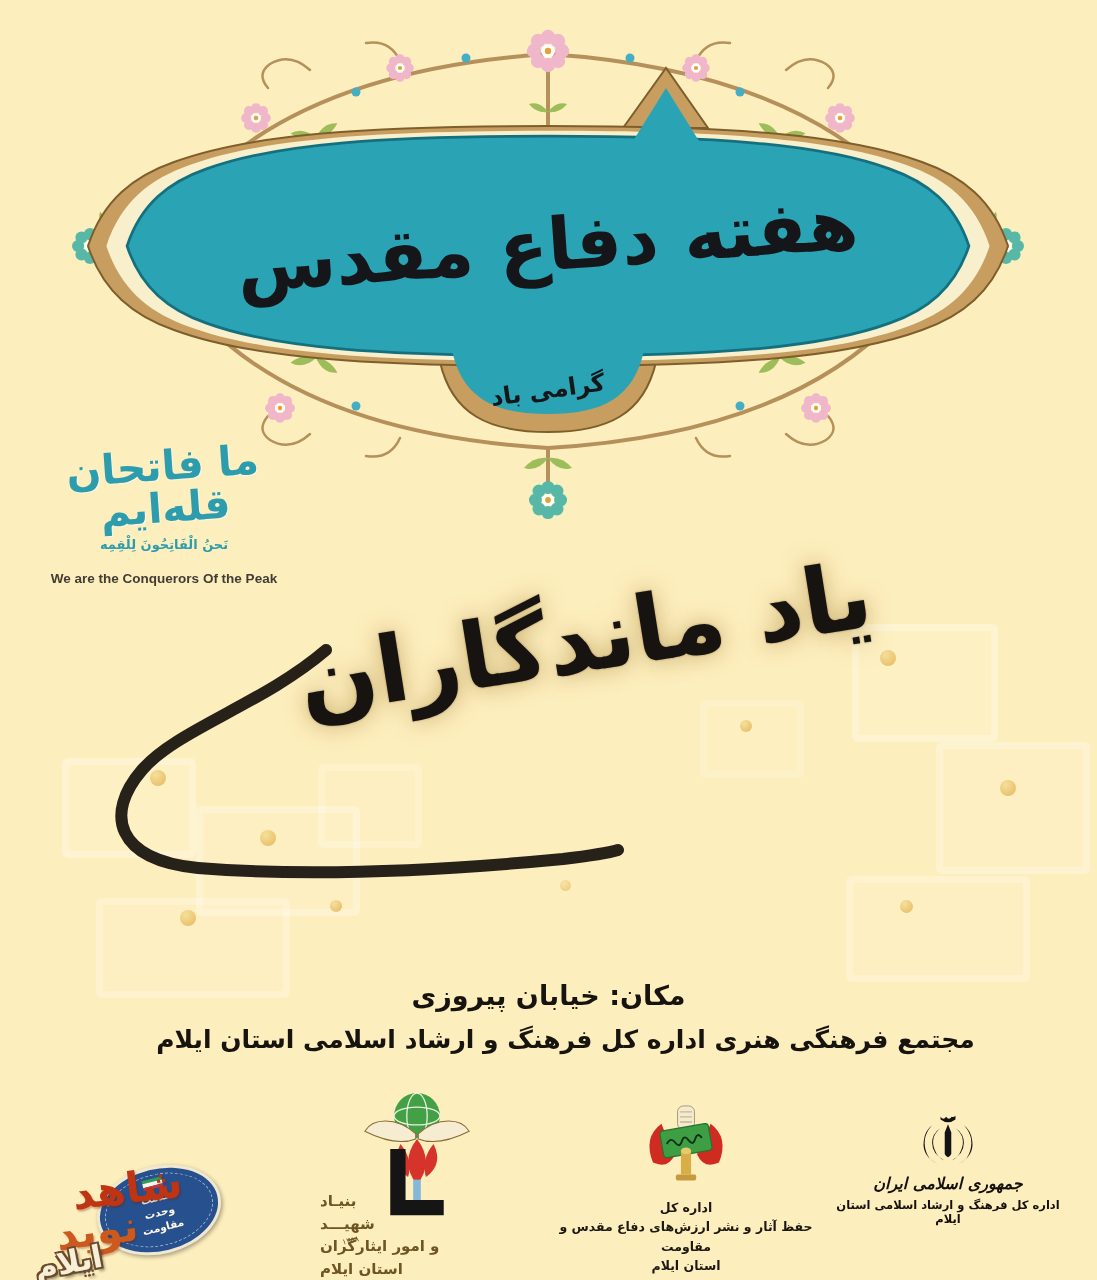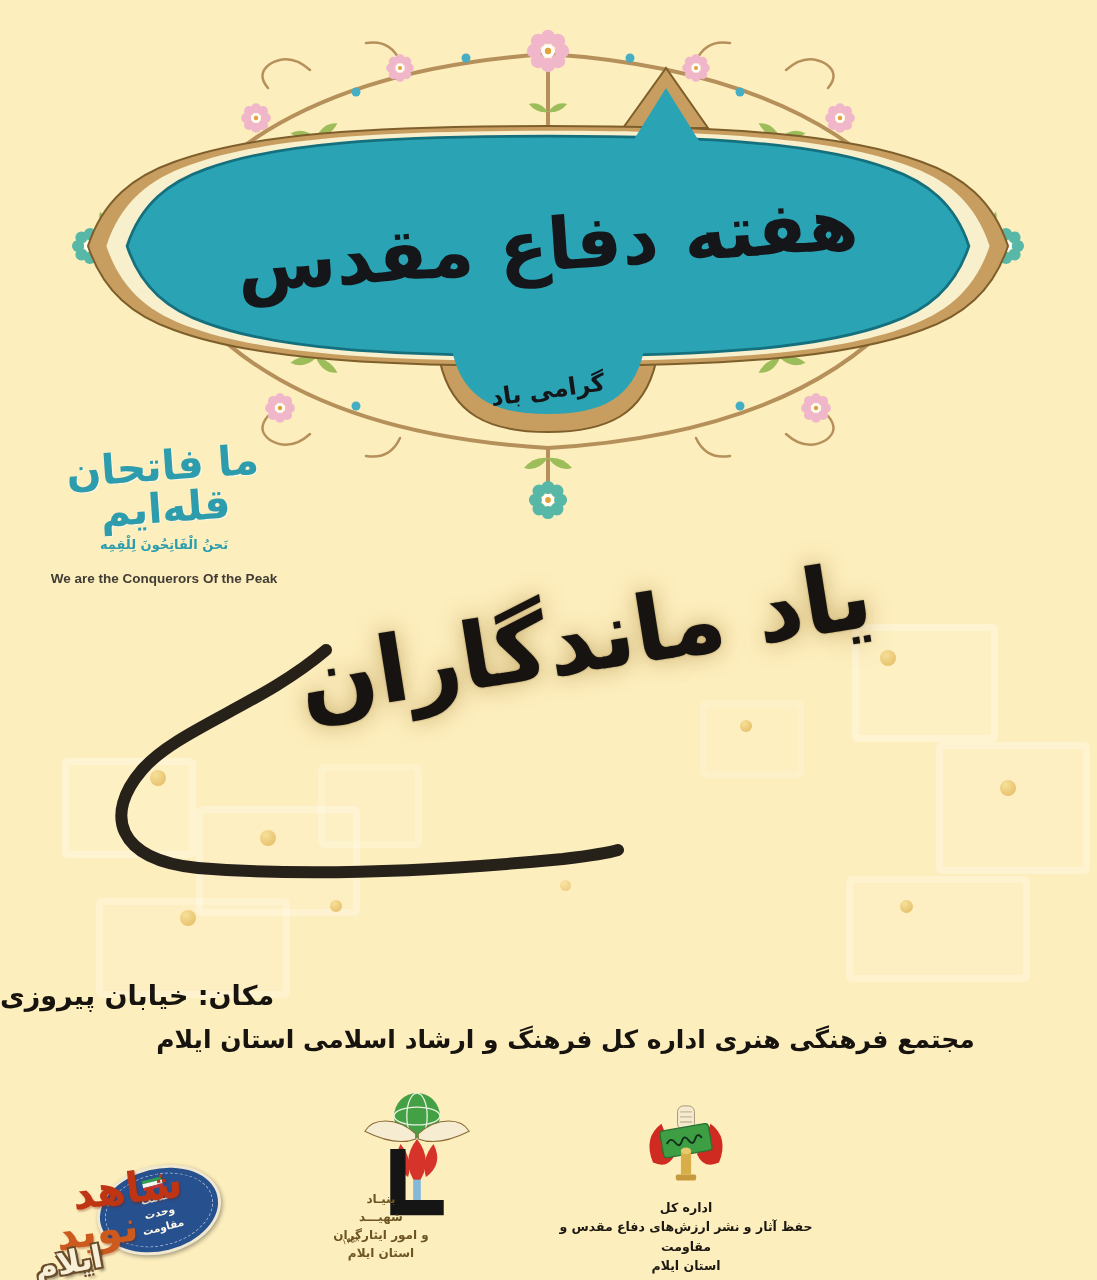--- a/index.html
+++ b/index.html
@@ -31,21 +31,21 @@
   
   .main-title{position:absolute;left:240px;top:586px;width:690px;text-align:center;
     transform:rotate(-9deg);font-size:92px;font-weight:bold;color:#161310;
     text-shadow:0 0 22px rgba(150,110,30,.5),0 0 2px rgba(60,40,0,.45);}
   .swash-svg{position:absolute;left:58px;top:612px;width:720px;height:290px;}
 
   
   .date-line{position:absolute;left:0;top:892px;width:100%;text-align:center;
     font-size:43px;font-weight:bold;color:#200d07;
     text-shadow:0 0 5px #ff3000,0 0 13px #e03515,0 9px 14px rgba(195,25,5,.75),0 0 26px rgba(220,40,10,.55);}
-  .loc-line1{position:absolute;left:0;top:980px;width:100%;text-align:left;
+  .loc-line1{position:absolute;left:0;top:980px;width:100%;text-align:center;
     font-size:27px;font-weight:bold;color:#17130f;}
   .loc-line2{position:absolute;left:0;top:1025px;width:100%;text-align:center;
     font-size:25px;font-weight:bold;color:#17130f;margin-left:17px;}
 
   
   .navid{position:absolute;left:0;top:1140px;width:290px;height:140px;}
   .navid-badge{position:absolute;left:96px;top:26px;width:120px;height:82px;border-radius:50%;
     background:#27508e;border:3px solid #f0e8d0;transform:rotate(-14deg);
     box-shadow:1px 2px 4px rgba(0,0,0,.35);z-index:1;}
   .navid-badge::after{content:"";position:absolute;inset:5px;border:1px dashed rgba(255,255,255,.55);
@@ -59,22 +59,22 @@
     color:#bf3413;transform:rotate(-7deg);z-index:2;text-shadow:1px 2px 2px rgba(120,30,0,.35);}
   .navid-word-bottom{position:absolute;left:56px;top:66px;font-size:42px;font-weight:bold;
     color:#cc5a1e;transform:rotate(-7deg);z-index:2;text-shadow:1px 2px 2px rgba(120,30,0,.3);}
   .navid-city{position:absolute;left:34px;top:104px;font-size:31px;font-weight:bold;
     color:#f8efd8;transform:rotate(-11deg);z-index:3;
     text-shadow:-2px -2px 0 #6b4c2a,2px -2px 0 #6b4c2a,-2px 2px 0 #6b4c2a,2px 2px 0 #6b4c2a,3px 4px 3px rgba(0,0,0,.4);}
 
   
   .bonyad{position:absolute;left:328px;top:1088px;width:175px;height:190px;}
   .bonyad-emblem{position:absolute;left:30px;top:0;}
-  .bonyad-text{position:absolute;left:-8px;top:102px;width:122px;text-align:center;
-    font-size:12px;font-weight:bold;color:#6e5524;line-height:1.5;}
+  .bonyad-text{position:absolute;left:-8px;top:102px;width:122px;text-align:left;
+    font-size:15px;font-weight:bold;color:#6e5524;line-height:1.5;}
   .bonyad-year{position:absolute;left:14px;top:148px;font-size:8px;color:#6e5524;
     transform:rotate(-12deg);}
 
   
   .hefz{position:absolute;left:555px;top:1098px;width:262px;text-align:center;}
   .hefz-text{margin-top:4px;font-size:12.5px;font-weight:bold;color:#1c1812;line-height:1.55;}
 
   
   .ershad{position:absolute;left:822px;top:1112px;width:252px;text-align:center;}
   .ershad-line1{margin-top:4px;font-size:16px;font-weight:600;font-style:italic;color:#14110d;}
@@ -305,14 +305,28 @@
       <ellipse cx="65" cy="58" rx="6" ry="4" fill="#e8c96e"></ellipse>
       <rect x="53" y="86" width="24" height="7" rx="2" fill="#c79a3f"></rect>
     </svg>
     <div class="hefz-text rtl">
       <div>اداره کل</div>
       <div>حفظ آثار و نشر ارزش‌های دفاع مقدس و مقاومت</div>
       <div>استان ایلام</div>
     </div>
   </div>
 
+  <div class="ershad">
+    <svg width="56" height="58" viewBox="0 0 60 60" style="display:block;margin:0 auto;">
+      <g fill="#131313">
+        <path d="M30,12 L33.5,21 L33.5,44 Q30,51 26.5,44 L26.5,21 Z"></path>
+        <path d="M22,16 Q10,26 16,40 Q19,48 26,51 Q13,44 13,32 Q13,22 22,16 Z"></path>
+        <path d="M38,16 Q50,26 44,40 Q41,48 34,51 Q47,44 47,32 Q47,22 38,16 Z"></path>
+        <path d="M13,13 Q0,27 8,45 Q11,51 18,54 Q2,46 4,30 Q5,19 13,13 Z"></path>
+        <path d="M47,13 Q60,27 52,45 Q49,51 42,54 Q58,46 56,30 Q55,19 47,13 Z"></path>
+        <path d="M22,4 q3,4.5 6,0 q3,4.5 6,0 q2,1 4,-1 l0,4 q-8,6 -16,0 Z"></path>
+      </g>
+    </svg>
+    <div class="ershad-line1 rtl">جمهوری اسلامی ایران</div>
+    <div class="ershad-line2 rtl">اداره کل فرهنگ و ارشاد اسلامی استان ایلام</div>
+  </div>
 
 </div>
 
 </body></html>

